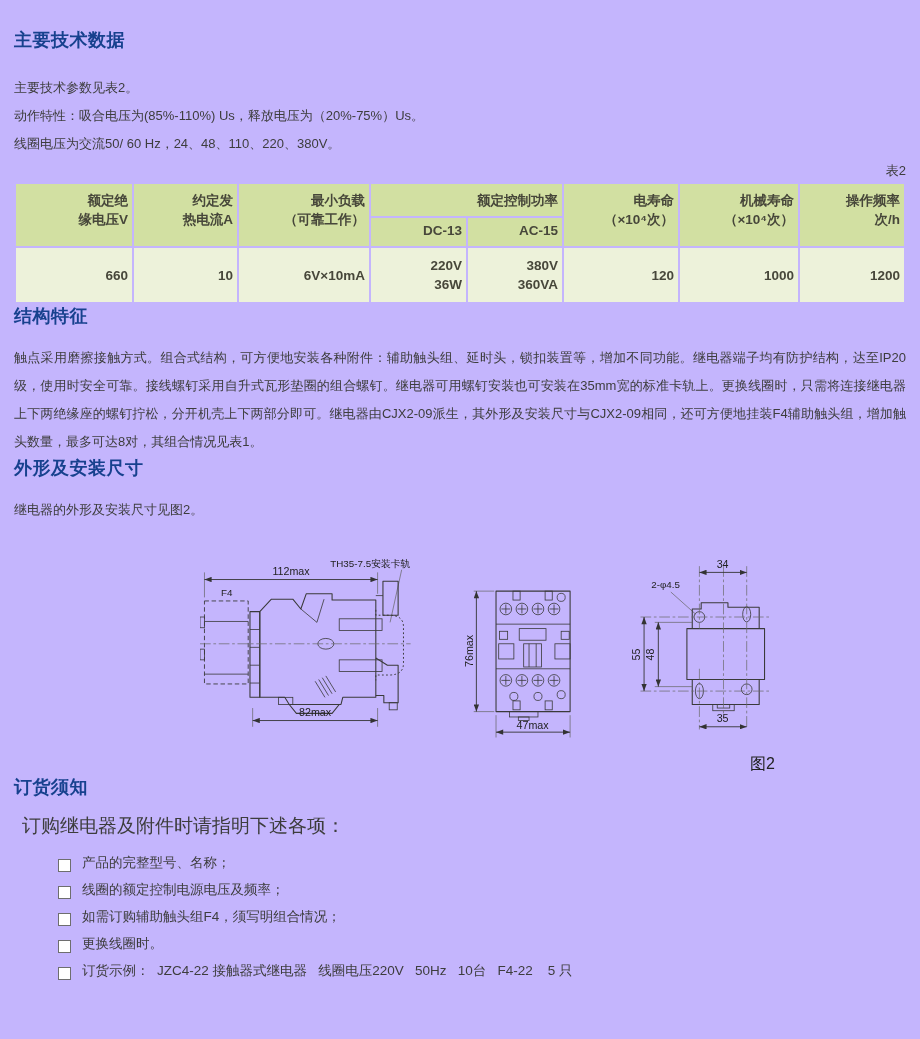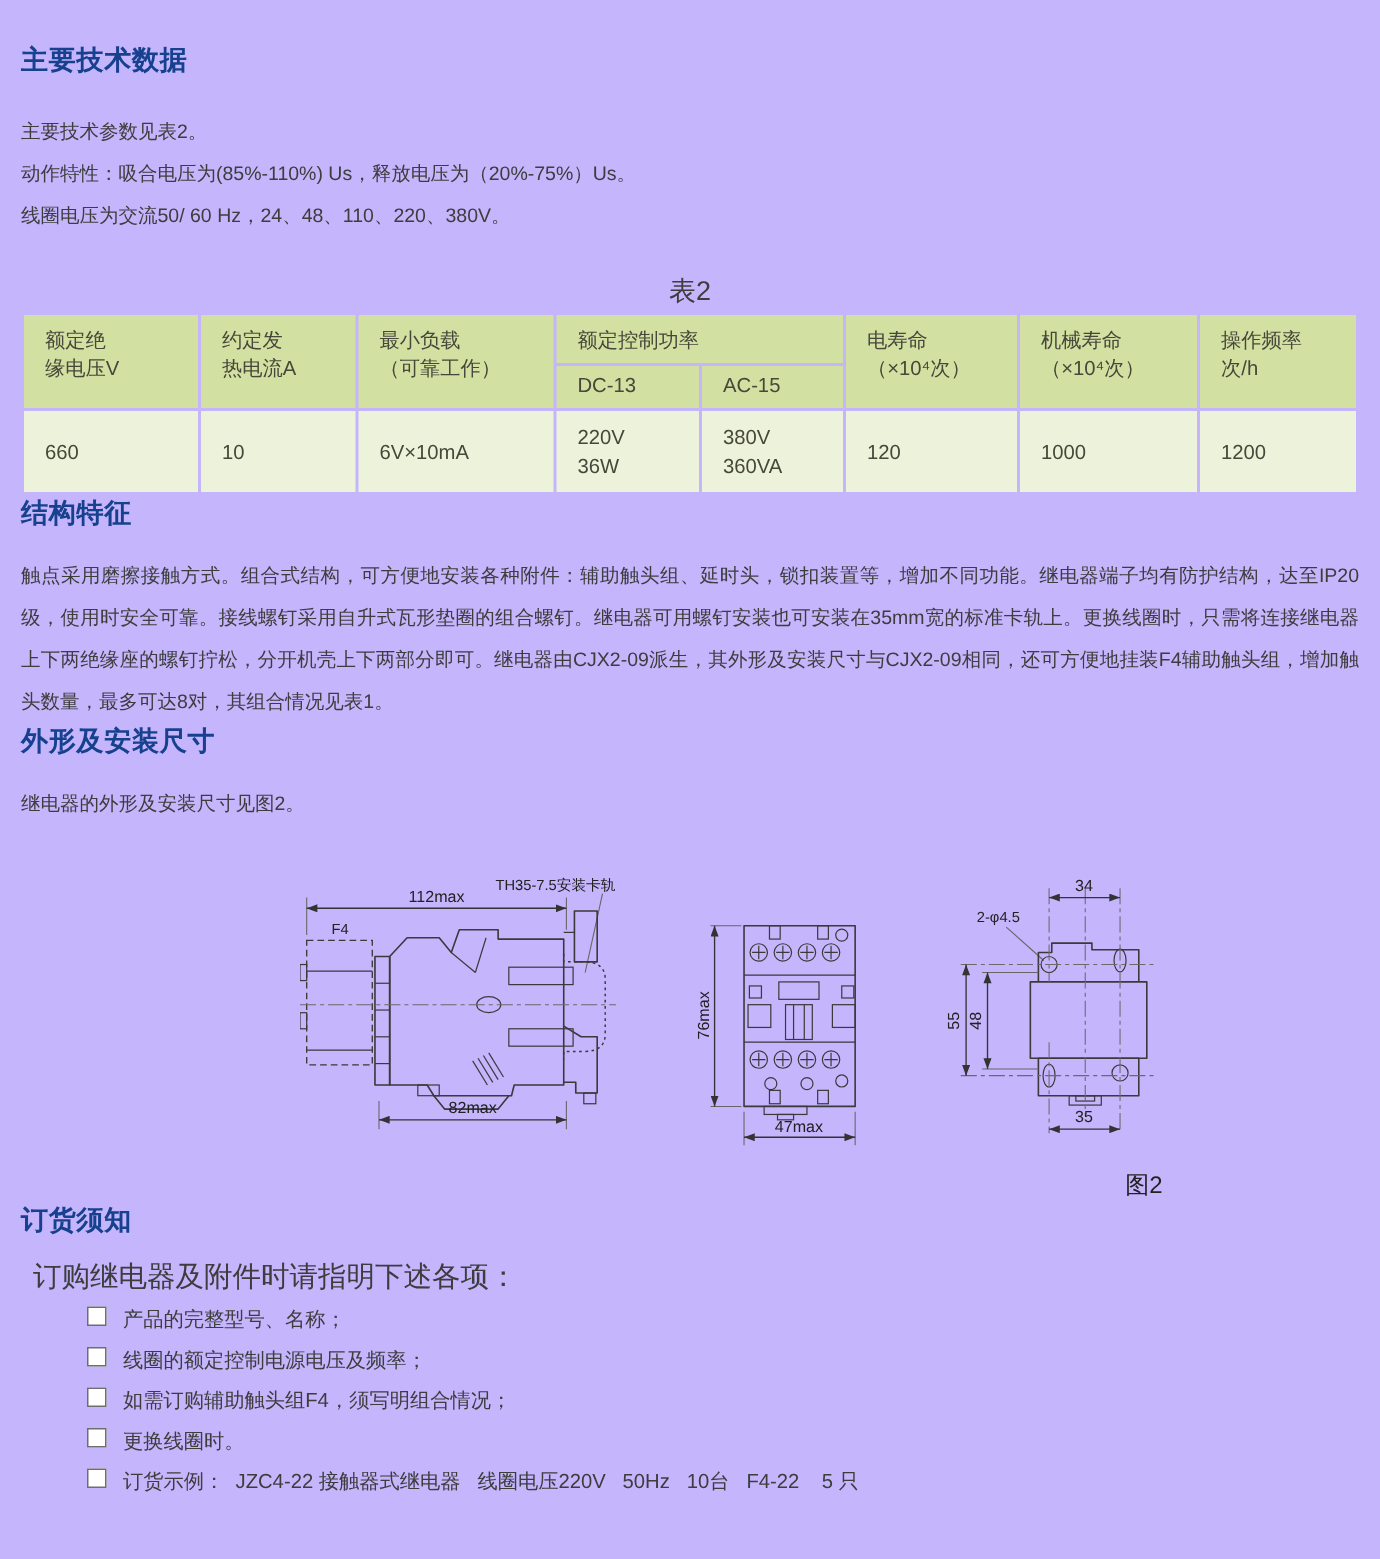--- a/index.html
+++ b/index.html
@@ -12,34 +12,34 @@
   .sec-tech   { padding-top:28px; }
   .sec-struct { margin-top:44px; }
   .sec-dim    { margin-top:60px; }
   .sec-order  { margin-top:38px; }
 
   .para { font-size:13px; line-height:28px; margin:0; }
   .para-tech { margin-top:22px; }
   .para-struct { margin-top:16px; text-align:justify; width:892px; }
   .para-dim { margin-top:16px; }
 
-  .table-label { text-align:center; font-size:18px; color:#3d3d3d; margin-top:24px; margin-bottom:2px; }
+  .table-label { text-align:right; font-size:13px; color:#3d3d3d; margin-top:4px; margin-bottom:2px; }
 
   table.spec { border-collapse:separate; border-spacing:2px; table-layout:fixed; width:892px; }
-  table.spec th, table.spec td { white-space:pre-line; font-weight:normal; text-align:left; font-size:13.5px; color:#47473a; }
+  table.spec th, table.spec td { white-space:pre-line; font-weight:bold; text-align:right; font-size:13.5px; color:#47473a; }
   table.spec th { background:#d2e0a2; padding:7px 4px 5px 14px; vertical-align:top; line-height:19px; }
   table.spec tr.subhead th { padding-top:3px; padding-bottom:6px; vertical-align:middle; }
   table.spec td { background:#edf2da; padding:6px 4px 6px 14px; height:42px; vertical-align:middle; line-height:19px; }
 
   .figure-row { margin-top:8px; margin-left:186px; width:575px; display:flex; align-items:flex-start;gap:31px; }
   .figure-row svg { display:block; }
   .fig-caption { margin-left:186px; width:575px; text-align:right; font-size:16px; color:#222222; margin-top:2px; }
 
   .order-intro { font-size:19px; margin:16px 0 8px 8px; line-height:22px; }
-  .order-item { display:flex; align-items:flex-start; height:27px; font-size:13.5px;padding-left:44px; }
+  .order-item { display:flex; align-items:flex-end; height:27px; font-size:13.5px;padding-left:44px; }
   .order-item .box { width:13px; height:13px; border:1px solid #6e6e6e; box-sizing:border-box; margin-right:11px; flex:0 0 auto; background:#fff; }
   .order-item .txt { white-space:pre-wrap; }
 
   
   .oln  { stroke:#3a3a3a; stroke-width:1.2; fill:none; stroke-linejoin:round; }
   .det  { stroke:#3a3a3a; stroke-width:0.9; fill:none; }
   .dsh  { stroke:#3a3a3a; stroke-width:1; fill:none; stroke-dasharray:5 3; }
   .dot  { stroke:#3a3a3a; stroke-width:1.1; fill:none; stroke-dasharray:2 2.6; }
   .cl   { stroke:#6a6a6a; stroke-width:0.8; fill:none; stroke-dasharray:12 3 3 3; }
   .dim  { stroke:#333333; stroke-width:1; fill:none; }

